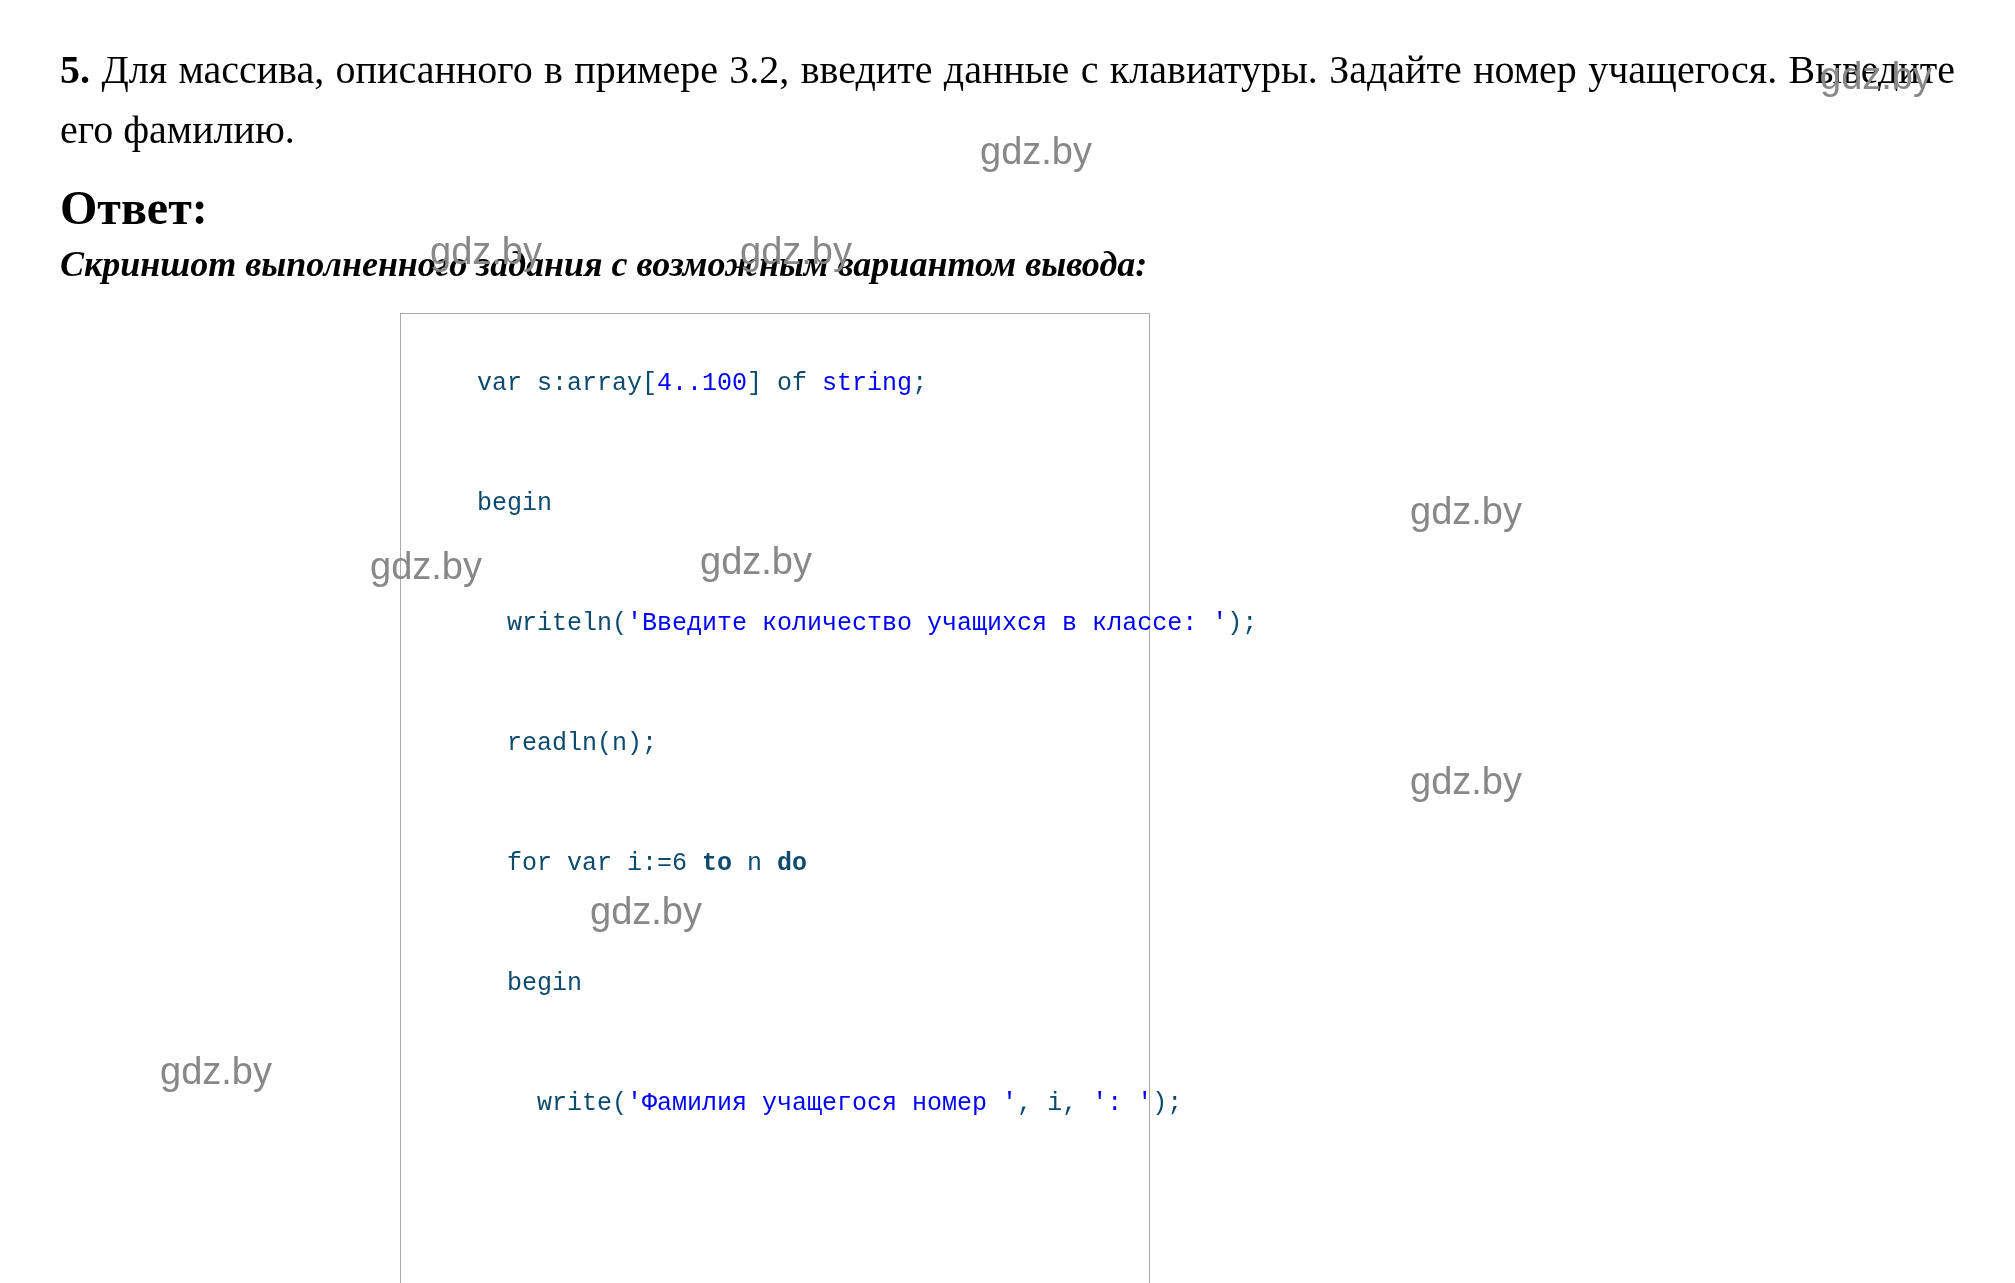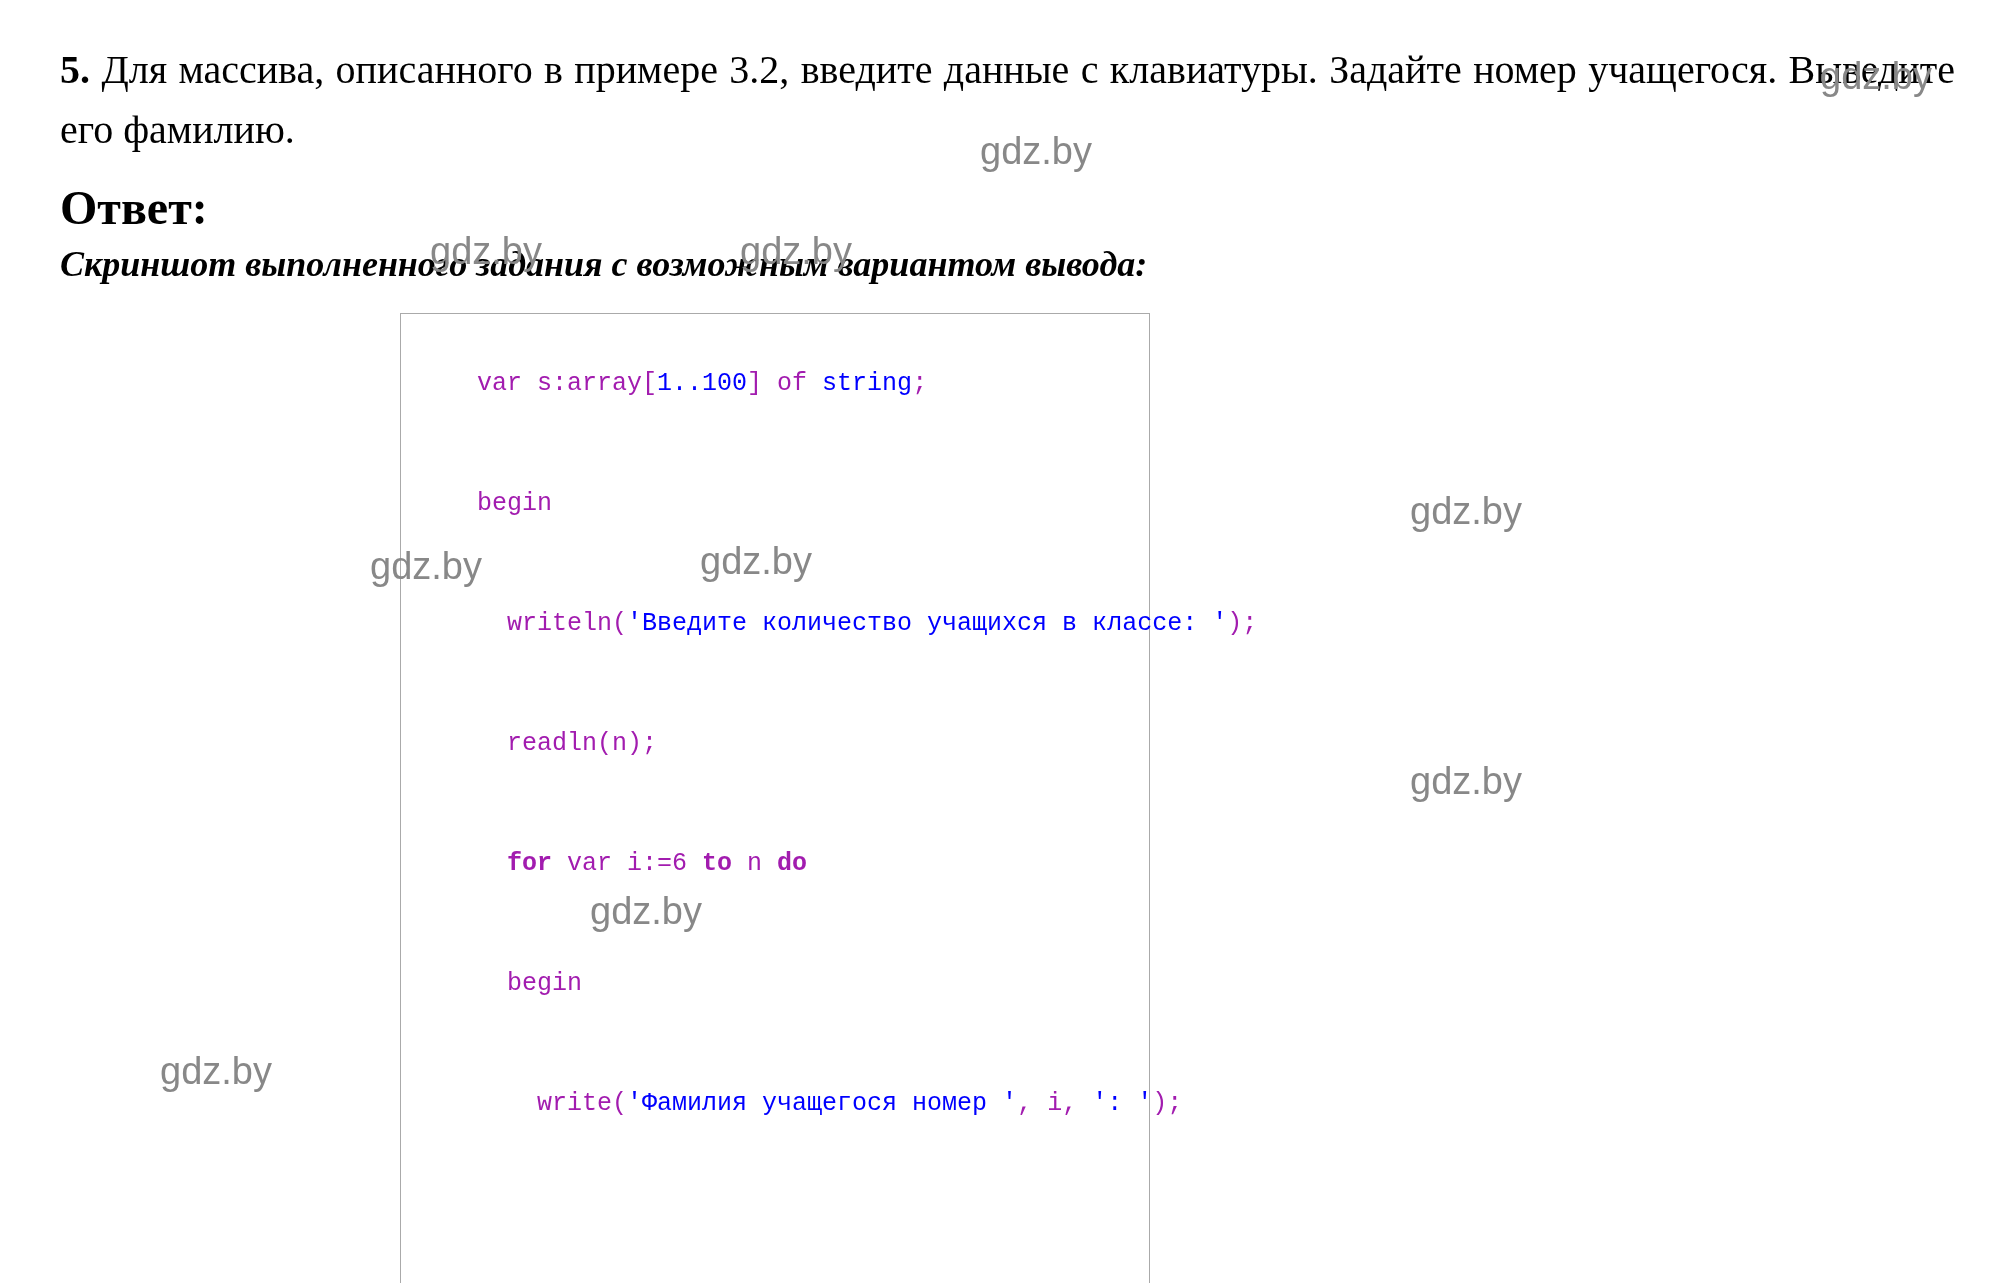--- a/index.html
+++ b/index.html
@@ -55,21 +55,21 @@
       border: 1px solid #aaa;
       background: #ffffff;
       padding: 10px 16px 16px 16px;
       font-family: "Courier New", Courier, monospace;
       font-size: 25px;
       line-height: 1.6;
       color: #000000;
       width: 750px;
     }
 
-    .c-black { color: #a21caf; }
+    .c-black { color: #0c4a6e; }
     .c-blue { color: #0000ff; }
   </style>
 </head>
 <body>
 
 <div class="watermark" style="top:55px;left:1820px;">gdz.by</div>
 <div class="watermark" style="top:130px;left:980px;">gdz.by</div>
 <div class="watermark" style="top:230px;left:430px;">gdz.by</div>
 <div class="watermark" style="top:230px;left:740px;">gdz.by</div>
 <div class="watermark" style="top:490px;left:1410px;">gdz.by</div>
@@ -83,33 +83,33 @@
   <strong>5.</strong>
   <span>Для массива, описанного в примере 3.2, введите данные с клавиатуры. Задайте номер учащегося. Выведите его фамилию.</span>
 </p>
 
 <p class="answer-label">Ответ:</p>
 
 <p class="screenshot-label">Скриншот выполненного задания с возможным вариантом вывода:</p>
 
 <div class="code-area">
   <div class="code-line">
-    <span class="c-black">var s:array[</span><span class="c-blue">1..100</span><span class="c-black">] </span><span class="c-black">of</span><span class="c-black"> </span><span class="c-blue">string</span><span class="c-black">;</span>
+    <span class="c-black">var s:array[</span><span class="c-blue">4..100</span><span class="c-black">] </span><span class="c-black">of</span><span class="c-black"> </span><span class="c-blue">string</span><span class="c-black">;</span>
   </div>
   <div class="code-line">
     <span class="c-black">begin</span>
   </div>
   <div class="code-line">
     <span class="c-black">  writeln(</span><span class="c-blue">'Введите количество учащихся в классе: '</span><span class="c-black">);</span>
   </div>
   <div class="code-line">
     <span class="c-black">  readln(n);</span>
   </div>
   <div class="code-line">
-    <span class="c-black">  </span><span class="c-black" style="font-weight:bold;">for</span><span class="c-black"> var i:=6 </span><span class="c-black" style="font-weight:bold;">to</span><span class="c-black"> n </span><span class="c-black" style="font-weight:bold;">do</span>
+    <span class="c-black">  </span><span class="c-black" style="font-weight:normal;">for</span><span class="c-black"> var i:=6 </span><span class="c-black" style="font-weight:bold;">to</span><span class="c-black"> n </span><span class="c-black" style="font-weight:bold;">do</span>
   </div>
   <div class="code-line">
     <span class="c-black">  begin</span>
   </div>
   <div class="code-line">
     <span class="c-black">    write(</span><span class="c-blue">'Фамилия учащегося номер '</span><span class="c-black">, i, </span><span class="c-blue">': '</span><span class="c-black">);</span>
   </div>
   <div class="code-line">
     
   </div>

